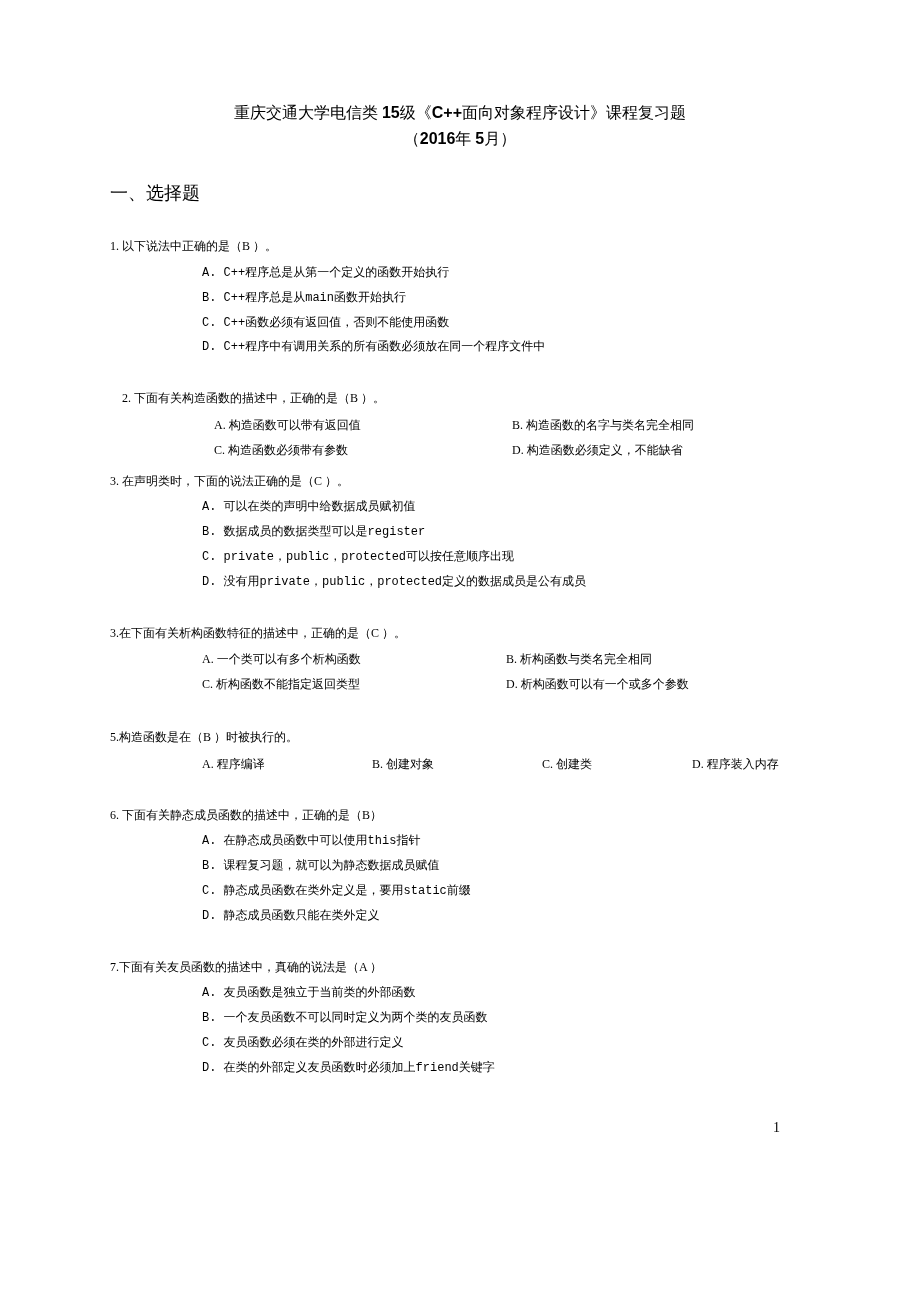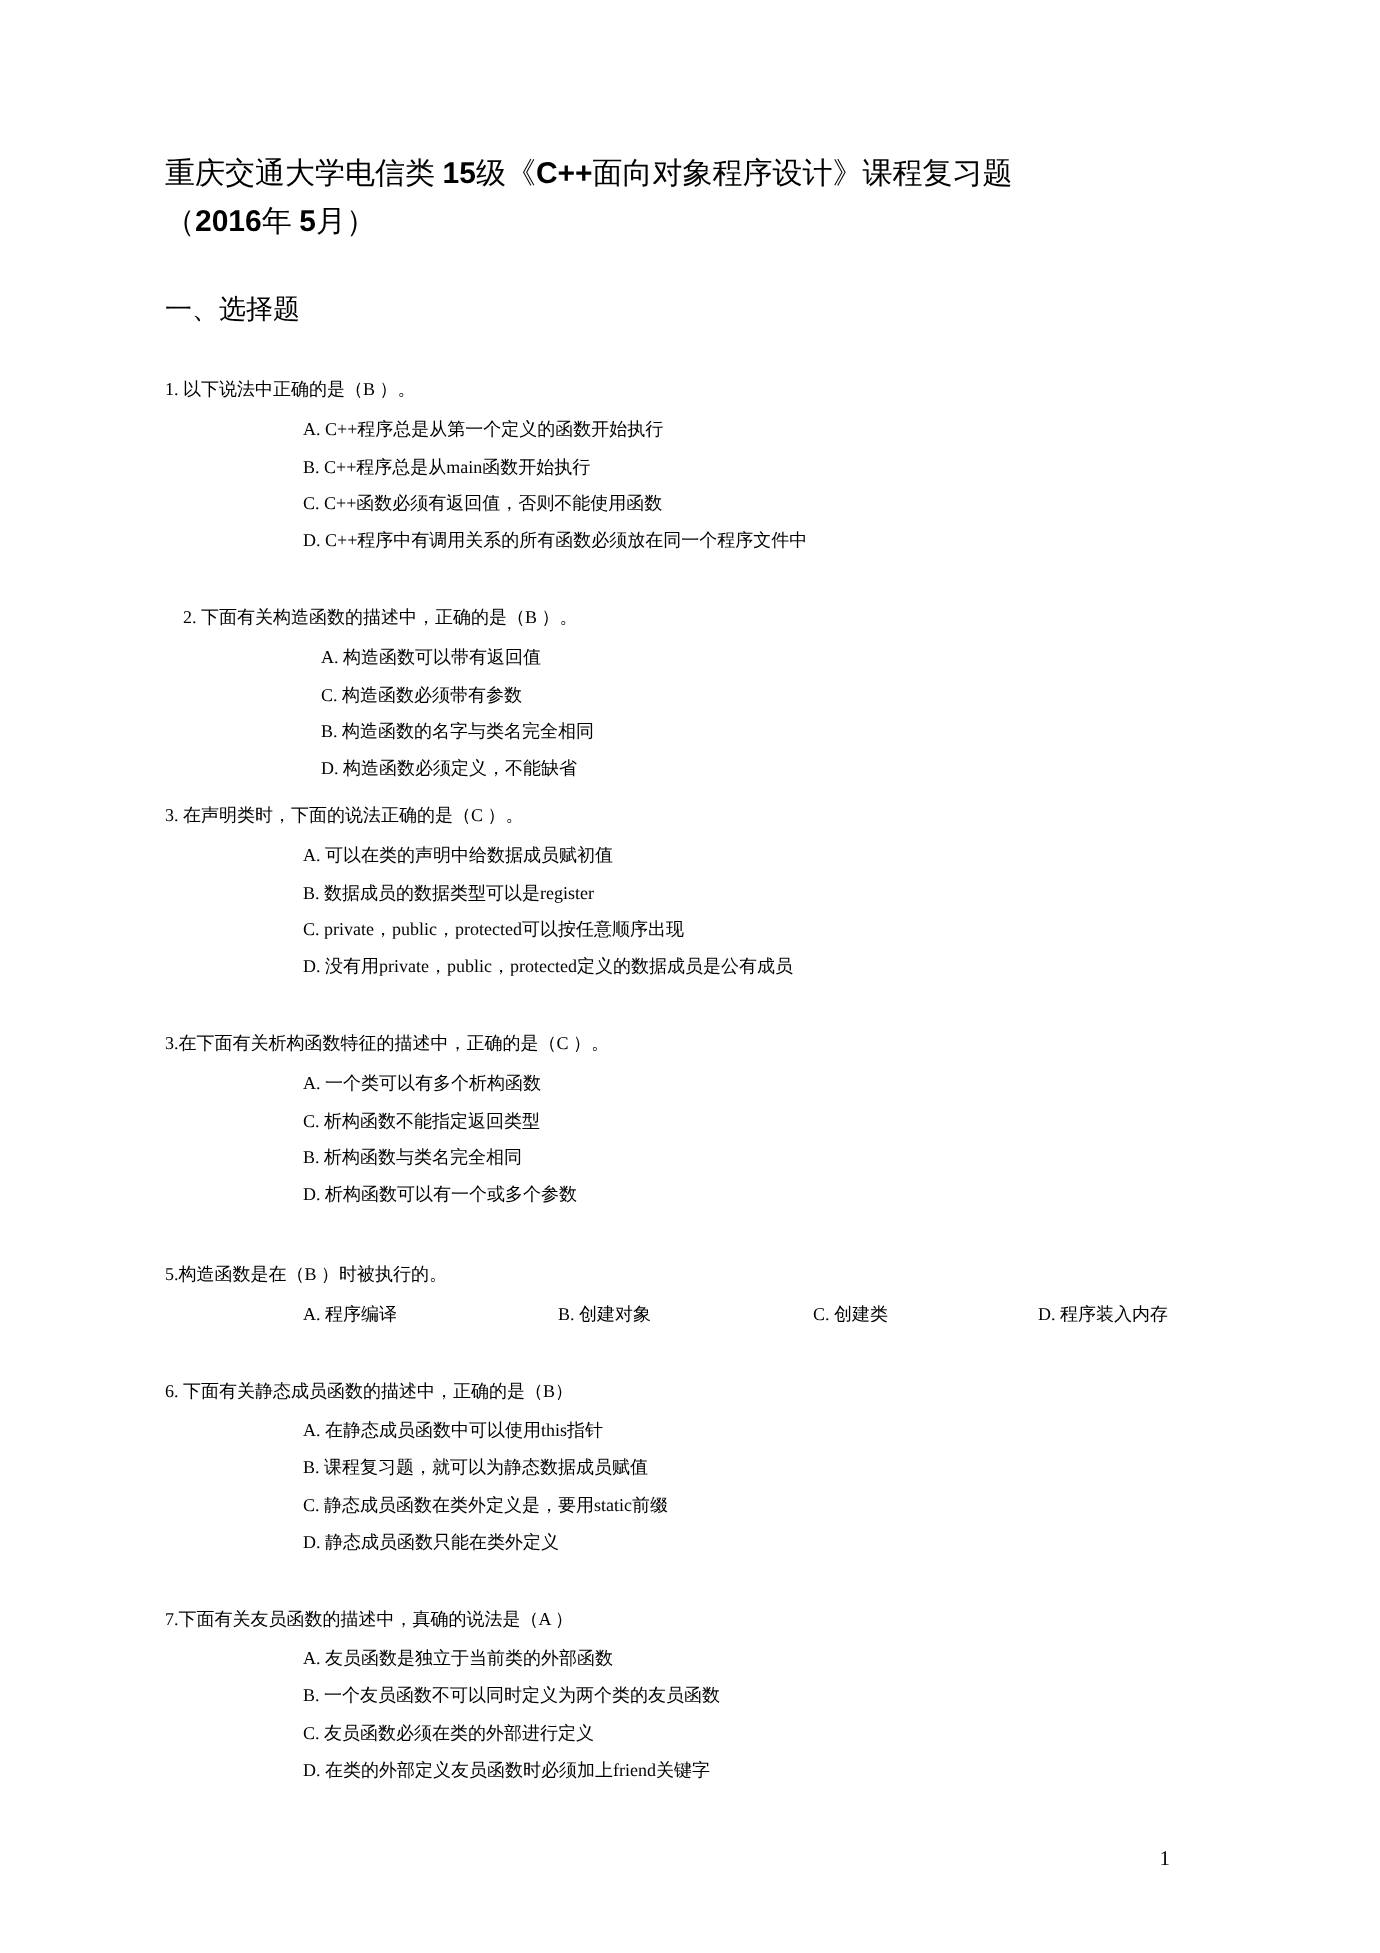--- a/index.html
+++ b/index.html
@@ -7,21 +7,22 @@
       background: #fff;
       margin: 0;
       padding: 0;
       width: 920px;
       color: #000;
     }
     .page {
       padding: 100px 110px 60px 110px;
     }
     .title {
-      font-size: 20px;
+      text-align: center;
+      font-size: 16px;
       line-height: 1.6;
       margin-bottom: 30px;
       font-family: SimSun, "宋体", serif;
     }
     .title .bold {
       font-weight: bold;
       font-family: SimHei, "黑体", sans-serif;
     }
     .section-heading {
       font-size: 18px;
@@ -30,28 +31,28 @@
     .question {
       font-size: 12px;
       line-height: 1.9;
       margin-bottom: 28px;
     }
     .q-stem {
       margin-bottom: 4px;
     }
     .options-single {
       padding-left: 92px;
+      font-family: Liberation Mono, monospace;
     }
     .options-single .opt-line {
       margin-bottom: 2px;
     }
     .options-two-col {
       display: flex;
       padding-left: 92px;
-      flex-direction: column;
     }
     .options-two-col .col {
       flex: 1;
     }
     .options-two-col .opt-line {
       margin-bottom: 2px;
     }
     .options-four-col {
       display: flex;
       padding-left: 92px;

